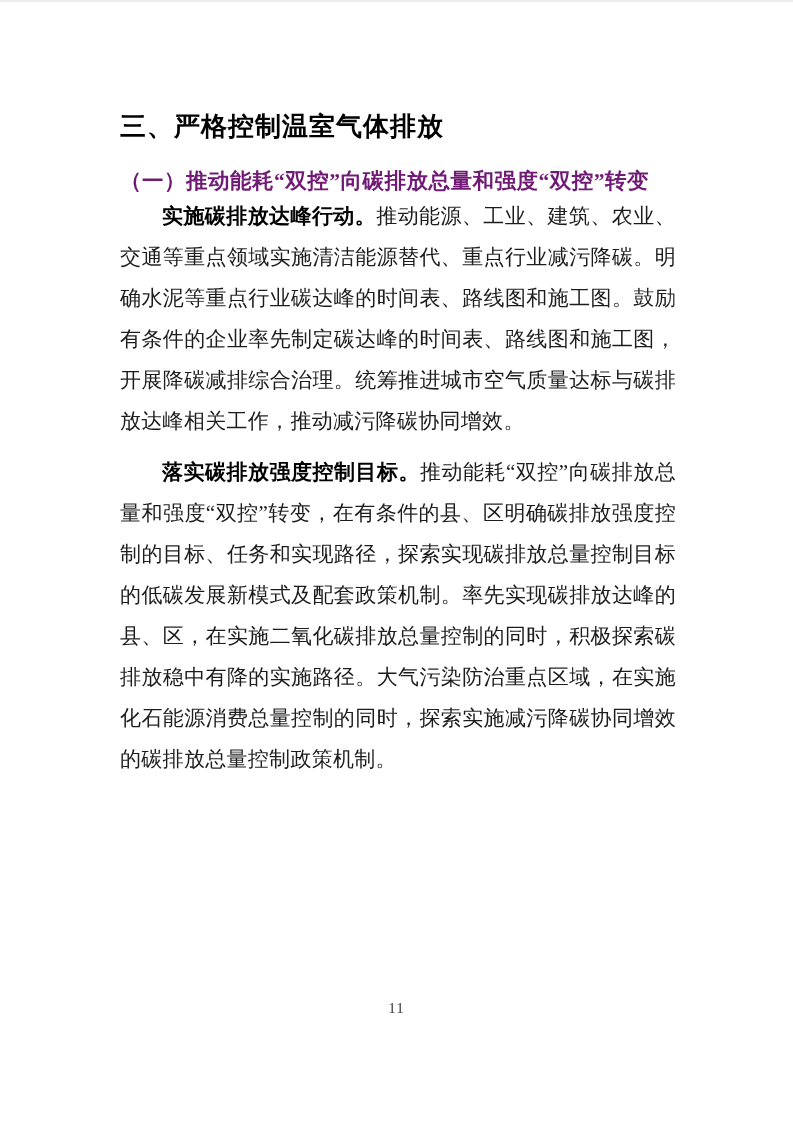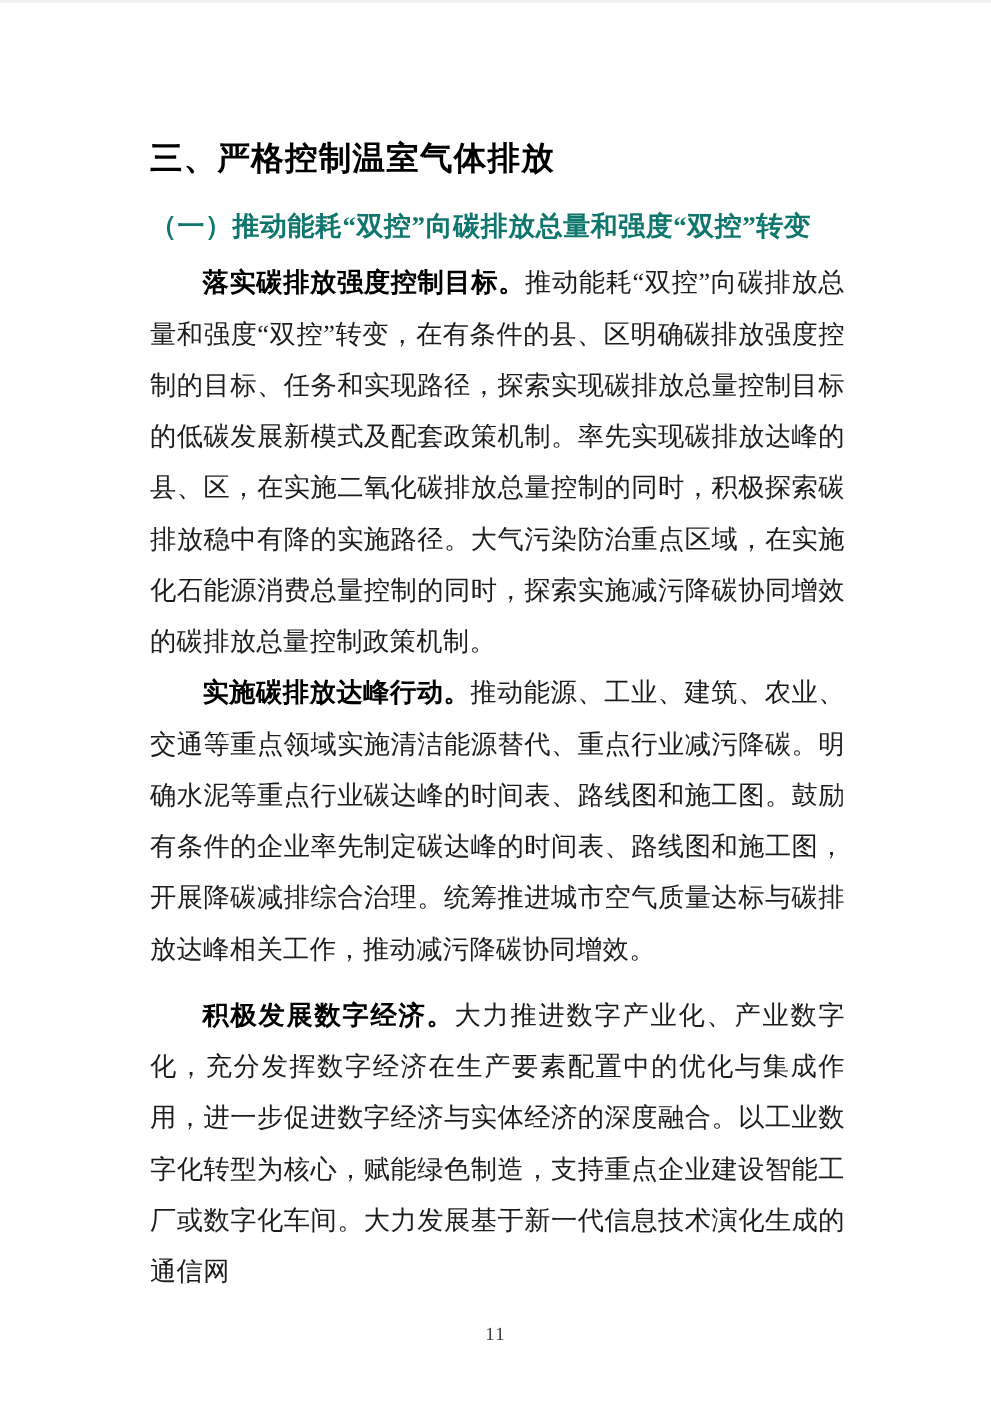--- a/index.html
+++ b/index.html
@@ -27,60 +27,59 @@
     line-height: 28px;
     letter-spacing: 1px;
     color: #000000;
   }
   h2.sub {
     margin: 26px 0 0;
     font-size: 21.5px;
     font-weight: 700;
     line-height: 30px;
     letter-spacing: 0.5px;
-    color: #0f766e;
+    color: #701a75;
   }
   h2.sub-2 { margin-top: 0; }
   p.para {
     margin: 10px 0 0;
     font-size: 21px;
     line-height: 41px;
     text-align: justify;
     text-justify: inter-character;
     text-indent: 42px;
     letter-spacing: 0.3px;
     color: #1c1c1c;
   }
   p.para-2 { margin-top: 0; }
   p.para-3 { margin-top: 12px; }
   p.para .lead { font-weight: 700; color: #000000; }
   .page-number {
     position: absolute;
-    top: 1060px;
+    top: 1000px;
     left: 0;
     width: 100%;
     text-align: center;
     font-size: 15px;
     letter-spacing: 1px;
     color: #3c3c3c;
   }
 </style>
 </head>
 <body>
 
 <div class="page">
   <div class="top-edge"></div>
 
   <div class="content">
     <h1 class="chapter">三、严格控制温室气体排放</h1>
 
     <h2 class="sub sub-1">（一）推动能耗“双控”向碳排放总量和强度“双控”转变</h2>
 
+    <p class="para para-2"><span class="lead">实施碳排放达峰行动。</span><span>推动能源、工业、建筑、农业、交通等重点领域实施清洁能源替代、重点行业减污降碳。明确水泥等重点行业碳达峰的时间表、路线图和施工图。鼓励有条件的企业率先制定碳达峰的时间表、路线图和施工图，开展降碳减排综合治理。统筹推进城市空气质量达标与碳排放达峰相关工作，推动减污降碳协同增效。</span></p>
+
     <p class="para para-1"><span class="lead">落实碳排放强度控制目标。</span><span>推动能耗“双控”向碳排放总量和强度“双控”转变，在有条件的县、区明确碳排放强度控制的目标、任务和实现路径，探索实现碳排放总量控制目标的低碳发展新模式及配套政策机制。率先实现碳排放达峰的县、区，在实施二氧化碳排放总量控制的同时，积极探索碳排放稳中有降的实施路径。大气污染防治重点区域，在实施化石能源消费总量控制的同时，探索实施减污降碳协同增效的碳排放总量控制政策机制。</span></p>
 
-    <p class="para para-2"><span class="lead">实施碳排放达峰行动。</span><span>推动能源、工业、建筑、农业、交通等重点领域实施清洁能源替代、重点行业减污降碳。明确水泥等重点行业碳达峰的时间表、路线图和施工图。鼓励有条件的企业率先制定碳达峰的时间表、路线图和施工图，开展降碳减排综合治理。统筹推进城市空气质量达标与碳排放达峰相关工作，推动减污降碳协同增效。</span></p>
 
-
-    <p class="para para-3"><span class="lead">积极发展数字经济。</span><span>大力推进数字产业化、产业数字化，充分发挥数字经济在生产要素配置中的优化与集成作用，进一步促进数字经济与实体经济的深度融合。以工业数字化转型为核心，赋能绿色制造，支持重点企业建设智能工厂或数字化车间。大力发展基于新一代信息技术演化生成的通信网</span></p>
   </div>
 
   <div class="page-number">11</div>
 </div>
 
 </body></html>

